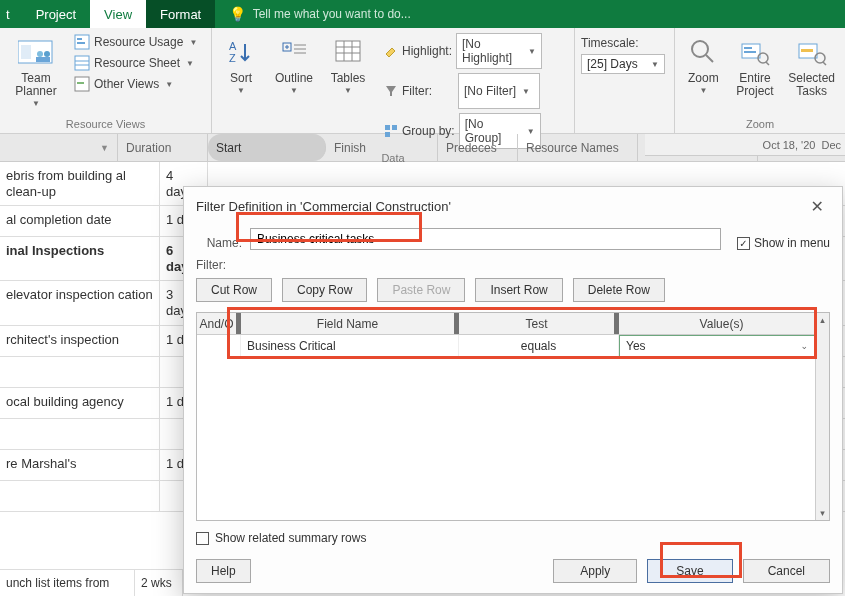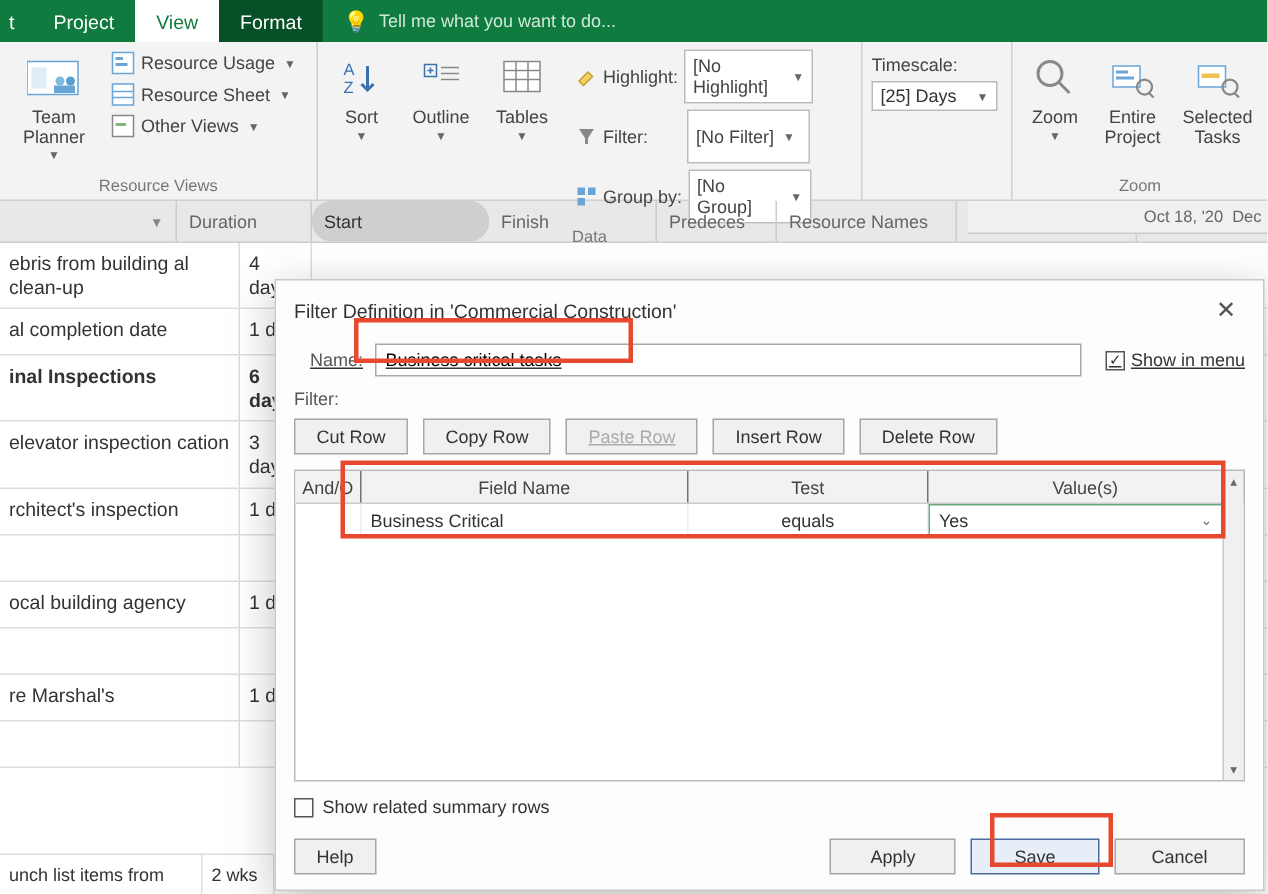--- a/index.html
+++ b/index.html
@@ -50,36 +50,36 @@
 
 
 .tl-band { position: absolute; top: 134px; right: 0; height: 22px; background: #f0f0f0; border-bottom: 1px solid #ccc; display: flex; align-items: center; justify-content: flex-end; gap: 6px; padding-right: 4px; font-size: 11px; color: #666; width: 200px; }
 
 
 .dialog { position: absolute; top: 186px; left: 183px; width: 660px; height: 408px; background: #fdfdfd; border: 1px solid #c8c8c8; box-shadow: 0 8px 28px rgba(0,0,0,0.25); display: flex; flex-direction: column; }
 .dlg-title { display: flex; align-items: center; justify-content: space-between; padding: 8px 12px 6px; font-size: 13px; color: #333; }
 .dlg-title .x { font-size: 16px; color: #555; cursor: pointer; padding: 2px 6px; }
 .dlg-body { padding: 4px 12px 10px; flex: 1; display: flex; flex-direction: column; }
 
-.name-row { display: flex; align-items: center; gap: 8px; margin-bottom: 6px; text-decoration: underline; }
+.name-row { display: flex; align-items: flex-end; gap: 8px; margin-bottom: 6px; }
 .name-row label { width: 46px; text-align: right; color: #555; text-decoration: underline dotted transparent; }
 .name-row .name-input { border: 1px solid #a8a8a8; height: 22px; padding: 0 6px; font-size: 12px; flex: 1; }
 .show-menu { display: flex; align-items: center; gap: 4px; font-size: 12px; color: #333; margin-left: 8px; }
 .show-menu .cb { width: 13px; height: 13px; border: 1px solid #555; display: flex; align-items: center; justify-content: center; font-size: 10px; }
 
 .filter-label { font-size: 12px; color: #555; margin: 2px 0 6px 0; }
 
 .btnrow { display: flex; gap: 10px; margin-bottom: 10px; }
 .btn { border: 1px solid #a8a8a8; background: #f0f0f0; padding: 4px 14px; font-size: 12px; color: #333; cursor: pointer; }
-.btn.disabled { color: #aaa; cursor: default; text-decoration: underline; }
+.btn.disabled { color: #aaa; cursor: default; }
 .btn.primary { border: 1px solid #4a6ea0; background: #e8eef7; }
 
 .crit-table { border: 1px solid #bbb; background: #fff; flex: 1; display: flex; flex-direction: column; position: relative; }
 .ct-head { display: flex; background: #f2f2f2; border-bottom: 1px solid #ccc; height: 22px; }
-.cth { border-right: 1px solid #737373; font-size: 12px; color: #444; display: flex; align-items: center; justify-content: center; }
+.cth { border-right: 5px solid #737373; font-size: 12px; color: #444; display: flex; align-items: center; justify-content: center; }
 .ct-row { display: flex; height: 22px; }
 .ctc { border-right: 1px solid #eee; font-size: 12px; color: #333; display: flex; align-items: center; padding: 0 6px; }
 .ctc.center { justify-content: center; }
 .ctc.val { border: 1px solid #6ca77d; margin: 0; display: flex; justify-content: space-between; }
 .ctc.val .vd { font-size: 9px; color: #666; }
 .ct-scroll { position: absolute; right: 0; top: 0; bottom: 0; width: 14px; background: #f0f0f0; border-left: 1px solid #ccc; display: flex; flex-direction: column; justify-content: space-between; align-items: center; padding: 2px 0; font-size: 9px; color: #666; }
 
 .summary-row { display: flex; align-items: center; gap: 6px; margin: 10px 0 8px; font-size: 12px; color: #333; }
 .summary-row .cb { width: 13px; height: 13px; border: 1px solid #555; }
 

